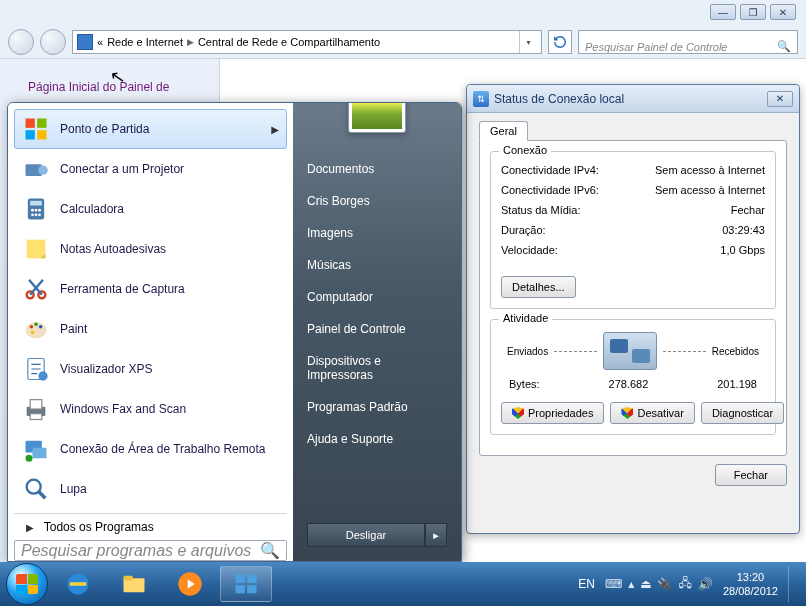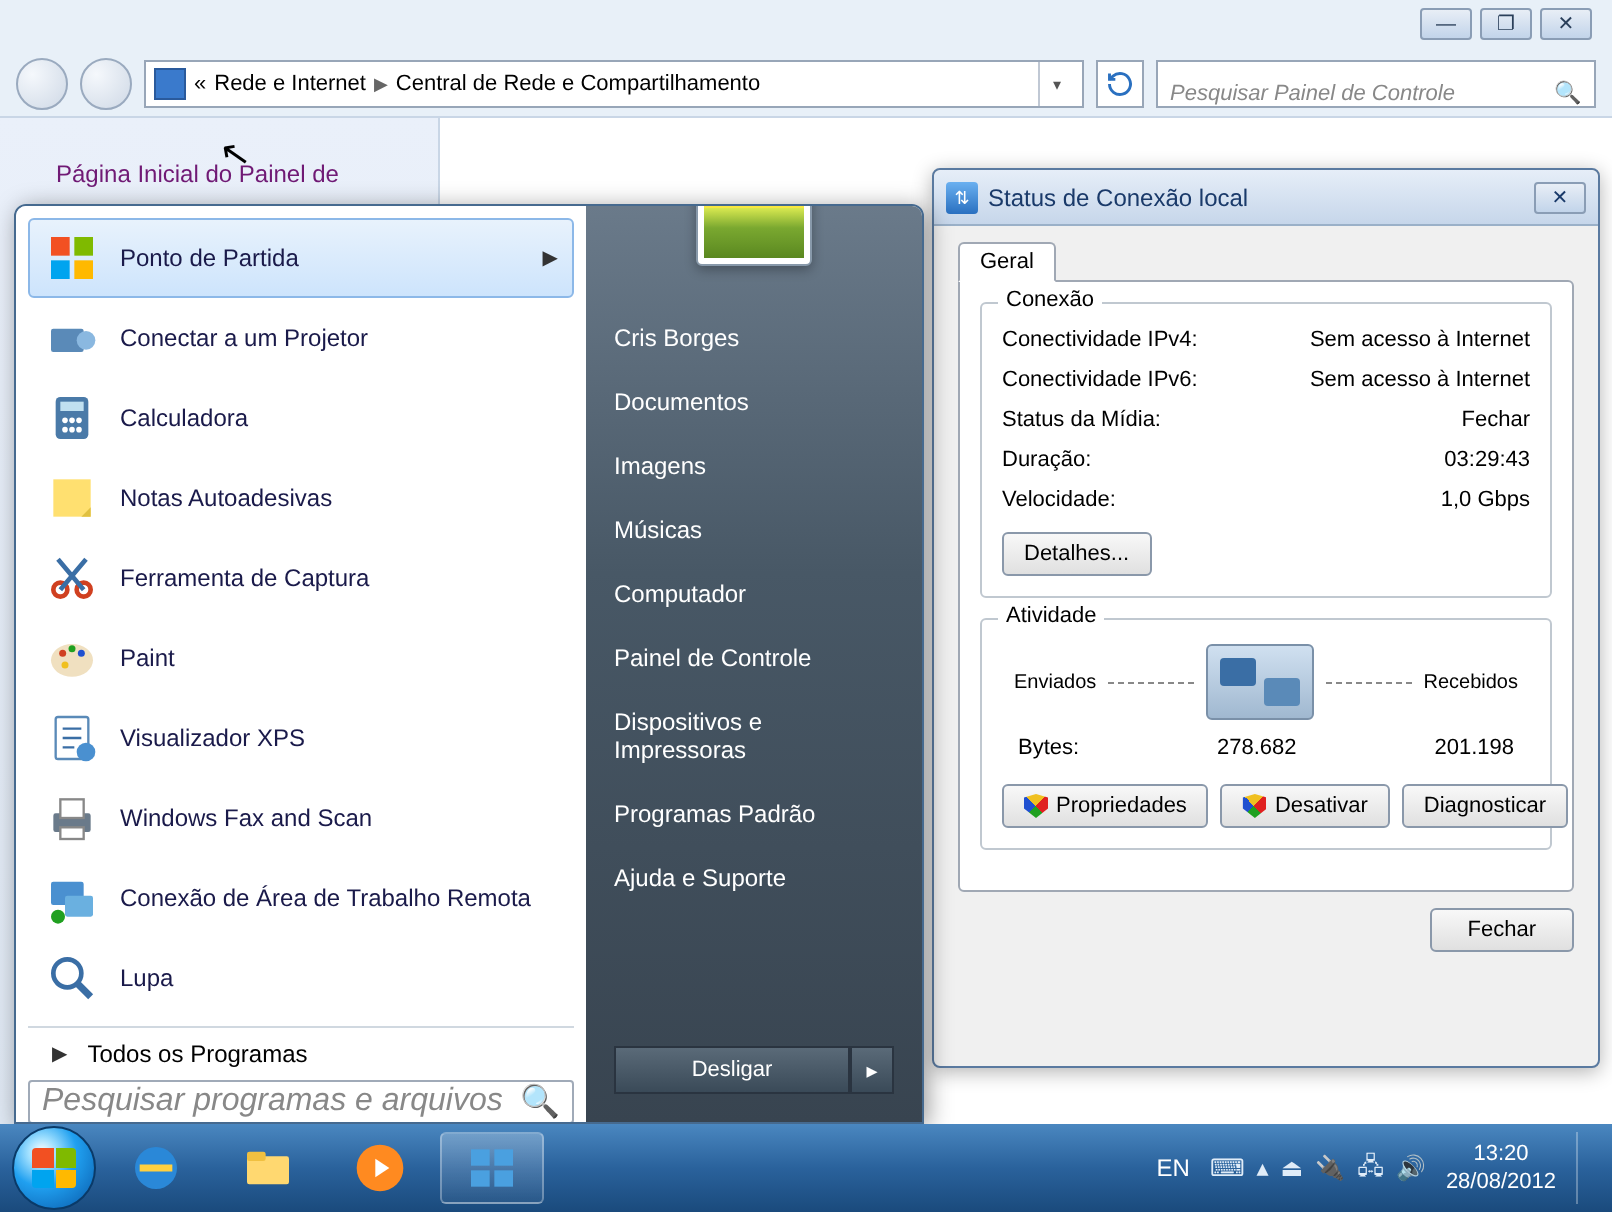--- a/index.html
+++ b/index.html
@@ -256,22 +256,22 @@
     <div class="sm-search">
       <span>Pesquisar programas e arquivos</span>
       <span class="mag">🔍</span>
     </div>
   </div>
   <div class="sm-right">
     <div class="sm-user-pic">
         <div class="sm-user-pic-inner"></div>
       </div>
     <div id="sm-right-items">
+        <div class="sm-right-item">Documentos</div>
         <div class="sm-right-item">Cris Borges</div>
-        <div class="sm-right-item">Documentos</div>
         <div class="sm-right-item">Imagens</div>
         <div class="sm-right-item">Músicas</div>
         <div class="sm-right-item">Computador</div>
         <div class="sm-right-item">Painel de Controle</div>
         <div class="sm-right-item">Dispositivos e Impressoras</div>
         <div class="sm-right-item">Programas Padrão</div>
         <div class="sm-right-item">Ajuda e Suporte</div>
       </div>
     <div class="sm-shutdown">
       <button>Desligar</button>
@@ -306,21 +306,21 @@
             </div>
             <div class="kv">
               <span class="k">Duração:</span>
               <span class="v">03:29:43</span>
             </div>
             <div class="kv">
               <span class="k">Velocidade:</span>
               <span class="v">1,0 Gbps</span>
             </div>
           </div>
-        <div style="margin-top:6px;">
+        <div style="margin-top:16px;">
           <button class="btn">Detalhes...</button>
         </div>
       </div>
       <div class="group">
         <span class="group-title">Atividade</span>
         <div class="activity">
           <span>Enviados</span>
           <span style="flex:1;border-top:1px dashed #888;margin:0 6px;height:0;"></span>
           <div class="activity-icon"></div>
           <span style="flex:1;border-top:1px dashed #888;margin:0 6px;height:0;"></span>

